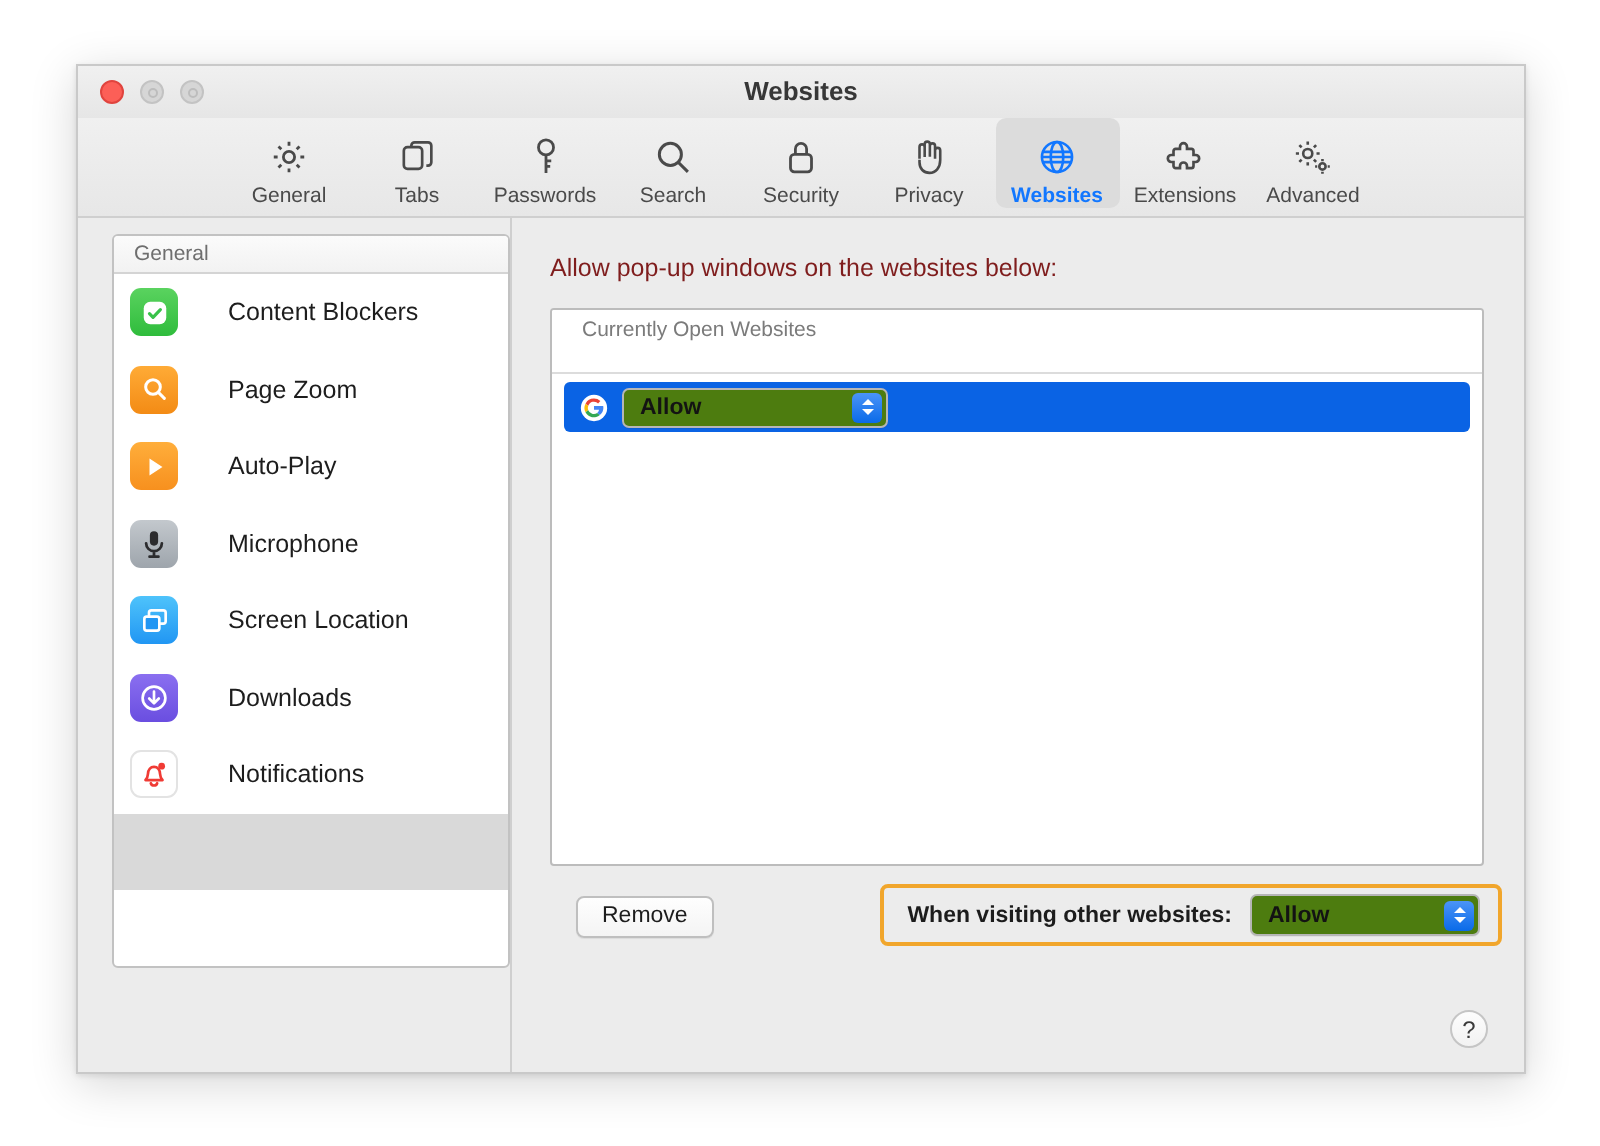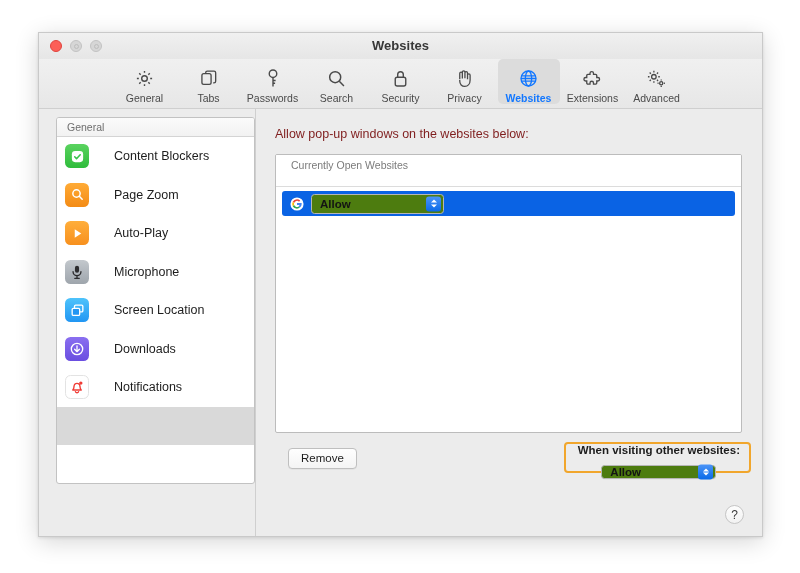--- a/index.html
+++ b/index.html
@@ -194,21 +194,20 @@
   }
   .hl-box {
     position: absolute; right: -9px; top: -2px;
     height: 31px;
     border: 2.5px solid #f1a62c;
     border-radius: 4px;
     display: flex; align-items: center;
     padding: 0 9px 0 12px;
     gap: 9px;
     background: transparent;
-    flex-direction: column;
   }
   .hl-box .flabel { font-size: 11.5px; font-weight: bold; color: #1c1c1c; white-space: nowrap; }
   .help {
     position: absolute;
     right: 18px; bottom: 12px;
     width: 19px; height: 19px;
     border-radius: 50%;
     background: linear-gradient(#fdfdfd,#f2f2f2);
     border: 1px solid #c5c5c5;
     display: flex; align-items: center; justify-content: center;

